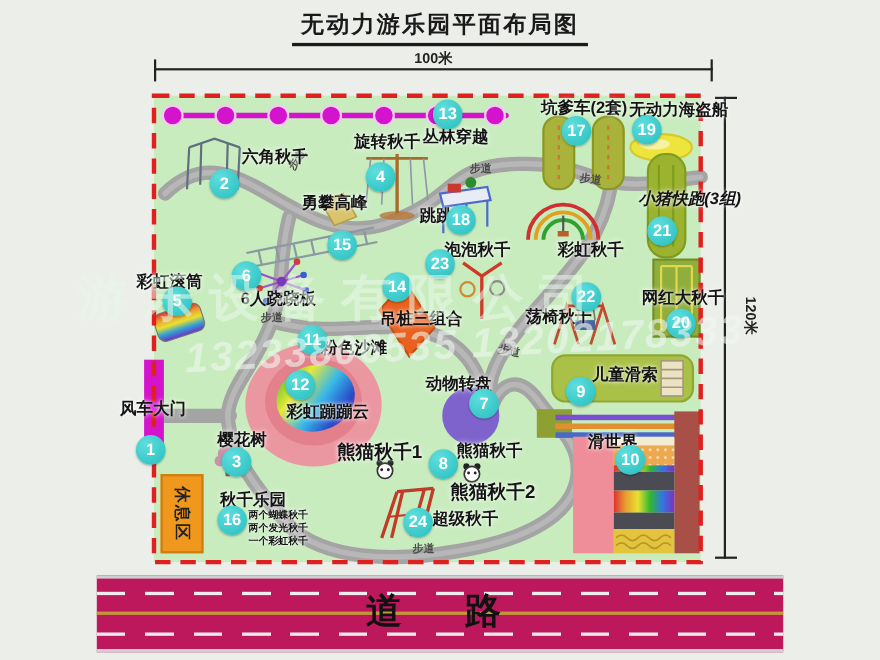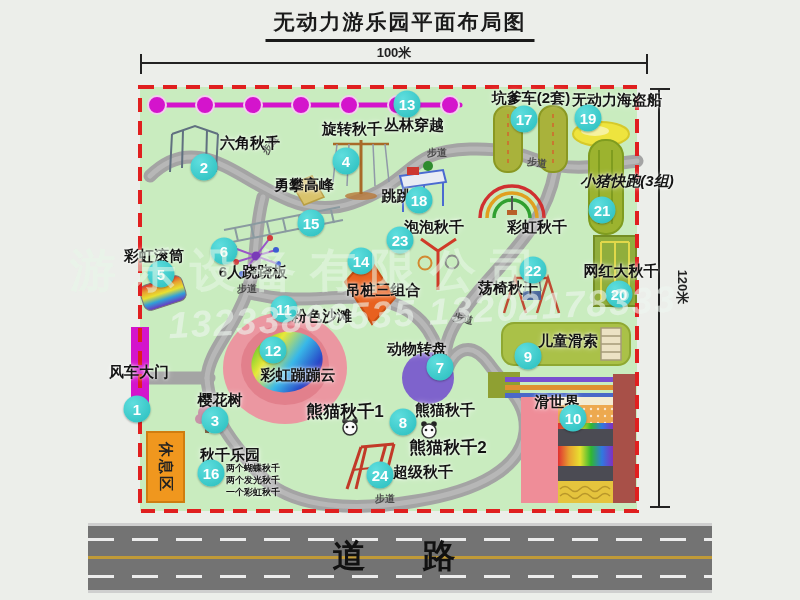--- a/index.html
+++ b/index.html
@@ -28,21 +28,21 @@
   .dim-h{position:absolute;left:140px;top:62px;width:508px;border-top:2px solid #222;z-index:3;}
   .dim-h::before,.dim-h::after{content:"";position:absolute;top:-10px;width:2px;height:20px;background:#222;}
   .dim-h::before{left:0;}.dim-h::after{right:0;}
   .dim-h-text{position:absolute;left:50%;top:-20px;transform:translateX(-50%);
         font-size:13px;font-weight:bold;color:#222;}
   .dim-v{position:absolute;left:658px;top:88px;height:420px;border-left:2px solid #222;z-index:3;}
   .dim-v::before,.dim-v::after{content:"";position:absolute;left:-10px;width:20px;height:2px;background:#222;}
   .dim-v::before{top:0;}.dim-v::after{bottom:0;}
   .dim-v-text{position:absolute;left:2px;top:190px;width:40px;text-align:center;
         transform:rotate(90deg);font-size:13px;font-weight:bold;color:#222;}
-  .road{position:absolute;left:88px;top:523px;width:624px;height:64px;background:#737373;
+  .road{position:absolute;left:88px;top:523px;width:624px;height:64px;background:#be185d;
         border-top:3px solid #cfcfcf;border-bottom:3px solid #cfcfcf;z-index:2;}
   .road .dash{position:absolute;left:0;width:100%;height:3px;
         background:repeating-linear-gradient(90deg,#ececec 0 26px,transparent 26px 44px);}
   .road .dash1{top:12px;}.road .dash2{bottom:12px;}
   .road .yellow{position:absolute;left:0;top:30px;width:100%;height:3px;background:#c09a38;}
   .roadtext{position:absolute;left:50%;top:50%;transform:translate(-50%,-54%);
         font-size:33px;font-weight:bold;color:#111;letter-spacing:12px;white-space:pre;z-index:3;}
   .wm1{position:absolute;left:70px;top:240px;font-size:46px;font-weight:bold;
        color:rgba(232,248,232,.55);letter-spacing:14px;white-space:nowrap;z-index:9;pointer-events:none;}
   .wm2{position:absolute;left:168px;top:292px;font-size:37px;font-weight:bold;font-style:italic;

